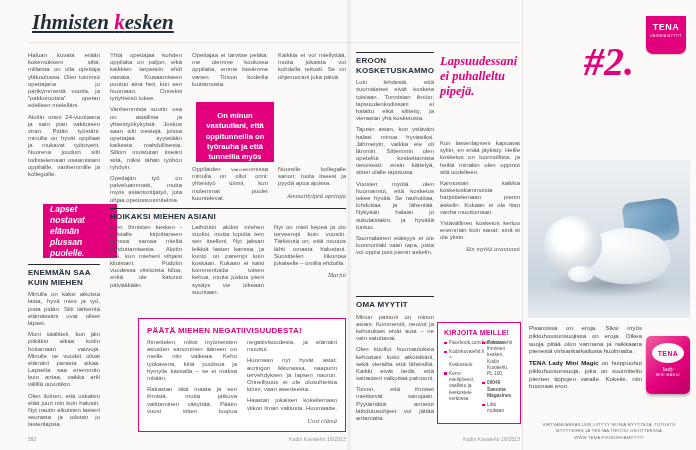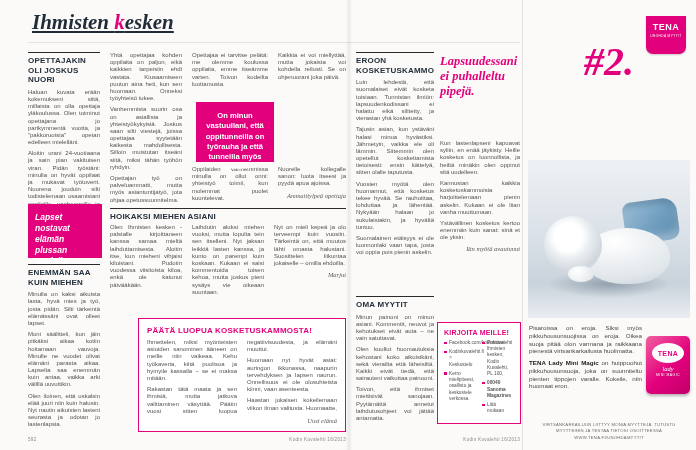--- a/index.html
+++ b/index.html
@@ -10,21 +10,21 @@
   .abs{ position:absolute; }
   .clip{ overflow:hidden; }
   .bodytxt{ font-size:6px; line-height:1.2; color:var(--body); text-align:justify; }
   .bodytxt p{ margin:0 0 4px 0; }
   .shead{ font-size:8px; font-weight:700; color:var(--ink); letter-spacing:.2px;
           border-top:1px solid #2b2b2b; padding-top:3px; margin:0 0 4px 0; line-height:1.2; }
   .sig{ font-family:"Liberation Serif", serif; font-style:italic; font-size:6.5px;
         color:#5a5a5a; text-align:right; margin-top:2px; }
   .pinkbox{ background:var(--pink); color:#fff; }
   .pq{ font-weight:700; font-size:7.6px; line-height:1.35; text-align:center; padding:9px 6px; }
-  .plus{ font-weight:700; font-style:italic; font-size:8.5px; line-height:1.3; padding:8px 7px; }
+  .plus{ font-weight:700; font-style:italic; font-size:8.5px; line-height:1.3; padding:0 7px;margin-left:15px; }
   .quote-pink{ color:var(--pink); font-family:"Liberation Serif", serif; font-style:italic;
                font-weight:700; font-size:12.5px; line-height:1.2; }
   .bx{ border:1px solid var(--pink); padding:7px 8px; background:#fff; }
   .bhead{ color:var(--pink); font-size:8px; font-weight:700; letter-spacing:.2px; margin:0 0 4px 0; }
   .cols2{ column-count:2; column-gap:10px; }
   .kitem{ font-size:4.8px; line-height:1.3; color:var(--body); margin:0 0 3px 0;
           padding-left:5px; position:relative; text-align:left; }
   .kitem::before{ content:""; position:absolute; left:0; top:1.5px; width:2.5px; height:2.5px; background:var(--pink); }
   .foot{ font-size:4.6px; color:#8a8a8a; letter-spacing:.3px; }
   .title{ font-family:"Liberation Serif", serif; font-style:italic; font-weight:700;
@@ -66,21 +66,20 @@
 </style>
 </head>
 <body>
 
 <div class="abs title" style="left:32px;top:10px;text-decoration:underline;">
   <span>Ihmisten </span><span class="acc">k</span><span>esken</span>
 </div>
 <div class="abs rule" style="left:28px;top:42px;width:492px;height:1px;"></div>
 
 <div class="abs clip" style="left:28px;top:52px;width:72px;height:152px;">
-  <h2 class="shead">OPETTAJAKIN OLI JOSKUS NUORI</h2>
   <div class="bodytxt">
     <p>Haluan kuvata erään kokemukseni siitä, millaista on olla opettaja yläkoulussa. Olen toiminut opettajana jo parikymmentä vuotta, ja ”pakkoruotsia” opetan edelleen mielelläni.</p>
     <p>Aloitin urani 24-vuotiaana ja sain pian vakituisen viran. Pidän työstäni: minulla on hyvät oppilaat ja mukavat työtoverit. Nuorena jouduin silti todistelemaan osaamistani oppilaille, vanhemmille ja kollegoille.</p>
 
   </div>
 </div>
 <div class="abs clip bodytxt" style="left:110px;top:52px;width:72px;height:152px;">
   <p>Yhtä opettajaa kohden oppilaita on paljon, eikä kaikkien tarpeisiin ehdi vastata. Kiusaamiseen puutun aina heti, kun sen huomaan. Onneksi työyhteisö tukee.</p>
   <p>Vanhemmista suurin osa on asiallisia ja yhteistyökykyisiä. Joskus saan silti viestejä, joissa opettajaa syytetään kaikesta mahdollisesta. Silloin muistutan itseäni siitä, miksi tähän työhön ryhdyin.</p>
   <p>Opettajan työ on palveluammatti, mutta myös asiantuntijatyö, jota ohjaa opetussuunnitelma.</p>
@@ -119,21 +118,21 @@
 </div>
 <div class="abs clip bodytxt" style="left:192px;top:224px;width:72px;height:86px;">
   <p>Laihdutin aluksi miehen vuoksi, mutta lopulta tein sen itselleni. Nyt jaksan leikkiä lasten kanssa, ja kunto on parempi kuin koskaan. Kukaan ei saisi kommentoida toisen kehoa, mutta joskus pieni sysäys vie oikeaan suuntaan.</p>
 </div>
 <div class="abs clip bodytxt" style="left:274px;top:224px;width:72px;height:86px;">
   <p>Nyt on mieli kepeä ja olo terveempi kuin vuosiin. Tärkeintä on, että muutos lähti omasta halustani. Suosittelen liikuntaa jokaiselle – omilla ehdoilla.</p>
   <div class="sig">Marjut</div>
 </div>
 
 <div class="abs bx" style="left:138px;top:318px;width:208px;height:114px;">
-  <h2 class="bhead">PÄÄTÄ LUOPUA KOSKETUSKAMMOSTA!</h2>
+  <h2 class="bhead">PÄÄTÄ MIEHEN NEGATIIVISUUDESTA!</h2>
   <div class="cols2 bodytxt clip" style="height:76px;">
     <p>Ihmettelen, miksi myönteisten asioiden sanominen ääneen on meille niin vaikeaa. Kehu työkaveria, kiitä puolisoa ja hymyile kassalla – se ei maksa mitään.</p>
     <p>Rakastan tätä maata ja sen ihmisiä, mutta jatkuva valittaminen väsyttää. Päätin vuosi sitten luopua negatiivisuudesta, ja elämäni muuttui.</p>
     <p>Huomaan nyt hyvät asiat: auringon ikkunassa, naapurin tervehdyksen ja lapsen naurun. Onnellisuus ei ole olosuhteista kiinni, vaan asenteesta.</p>
     <p>Haastan jokaisen kokeilemaan viikon ilman valitusta. Huomaatte, miten kevyeltä elämä tuntuu.</p>
   </div>
   <div class="sig">Uusi elämä</div>
 </div>
 
 <div class="abs gutter" style="left:346px;top:0;width:6px;height:450px;"></div>

